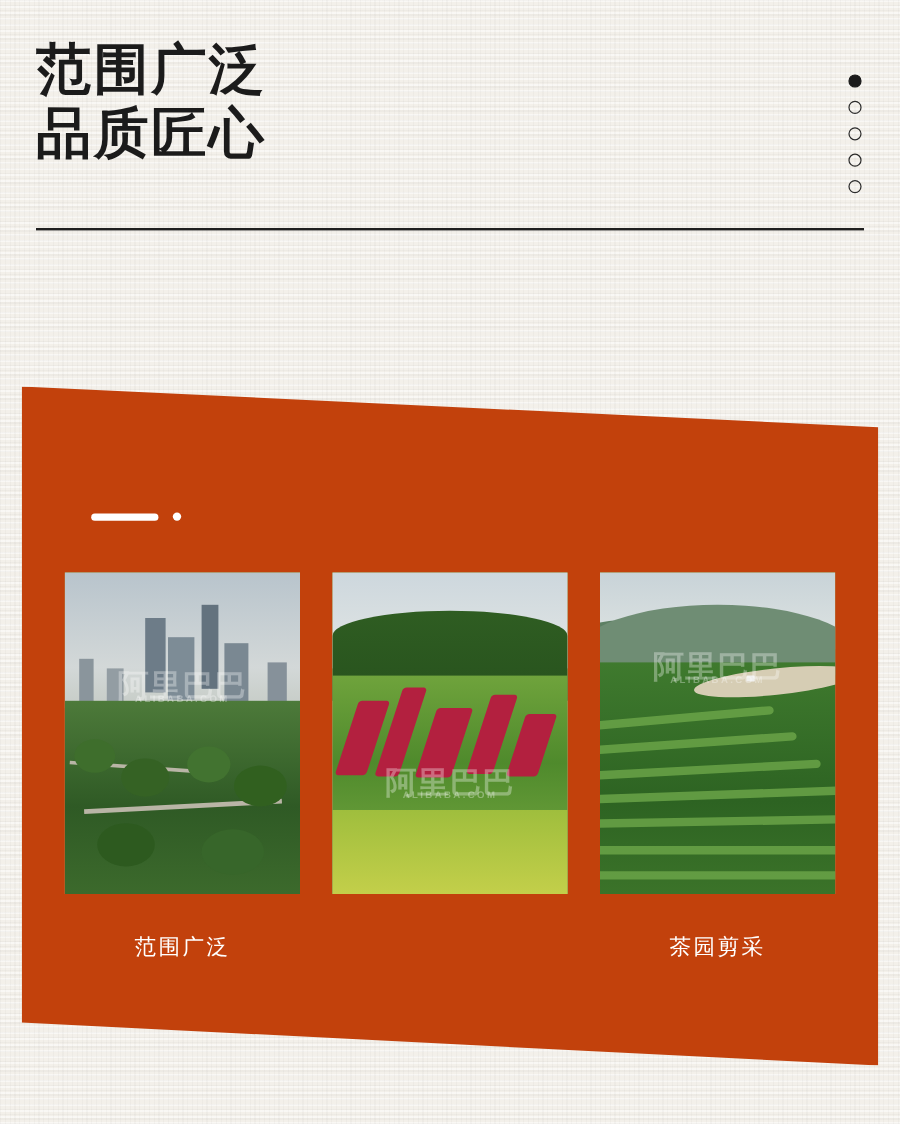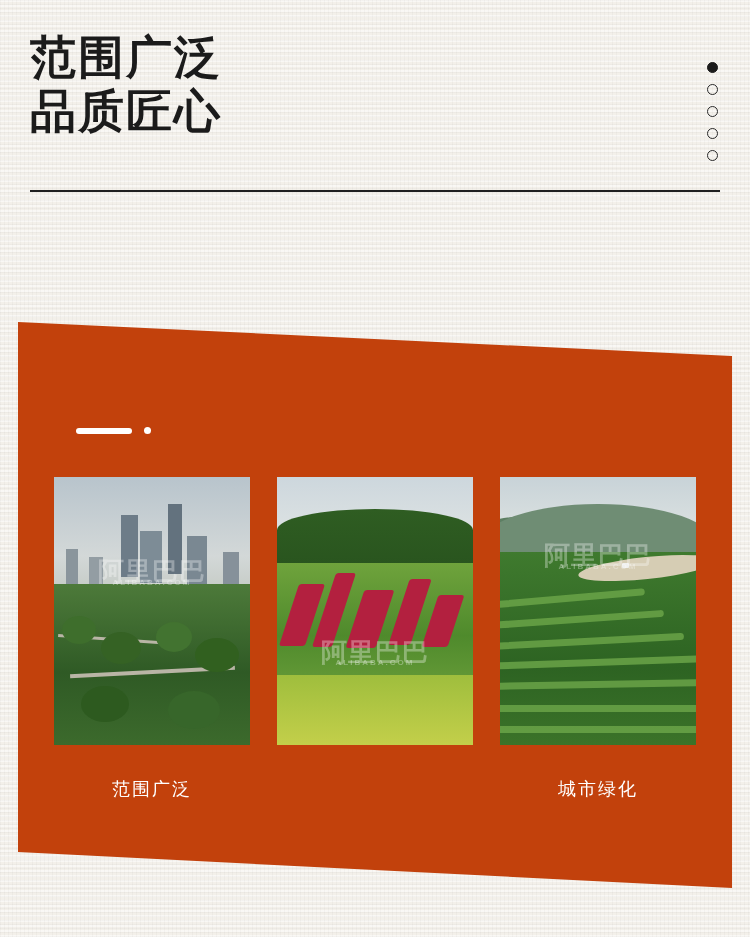--- a/index.html
+++ b/index.html
@@ -344,20 +344,20 @@
             <div class="p3-row" style="left:-6%;top:44%;width:80%;transform:rotate(-5deg);"></div>
             <div class="p3-row" style="left:-6%;top:52%;width:90%;transform:rotate(-4deg);"></div>
             <div class="p3-row" style="left:-6%;top:60%;width:100%;transform:rotate(-3deg);"></div>
             <div class="p3-row" style="left:-6%;top:68%;width:110%;transform:rotate(-2deg);"></div>
             <div class="p3-row" style="left:-6%;top:76%;width:115%;transform:rotate(-1deg);"></div>
             <div class="p3-row" style="left:-6%;top:85%;width:120%;"></div>
             <div class="p3-row" style="left:-6%;top:93%;width:120%;"></div>
             <div class="watermark wm-big" style="left:0;right:0;top:24%;">阿里巴巴</div>
             <div class="watermark wm-small" style="left:0;right:0;top:32%;">ALIBABA.COM</div>
           </div>
-          <div class="caption">城市绿化</div>
+          <div class="caption">茶园剪采</div>
         </div>
 
       </div>
     </div>
   </div>
 
 </div>
 
 </body></html>

